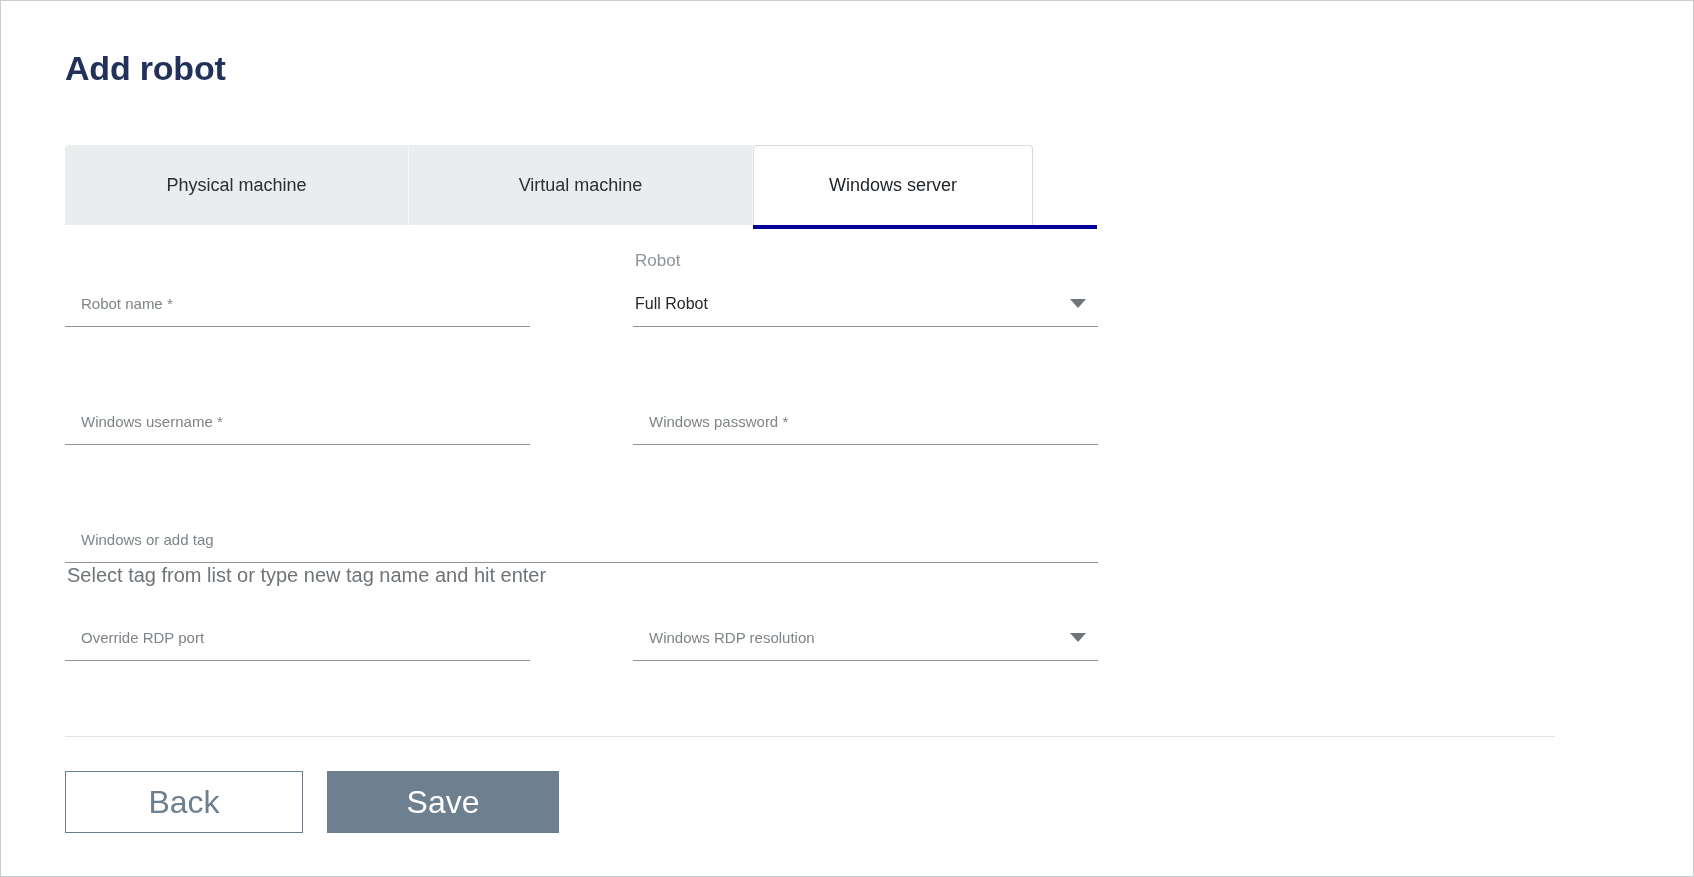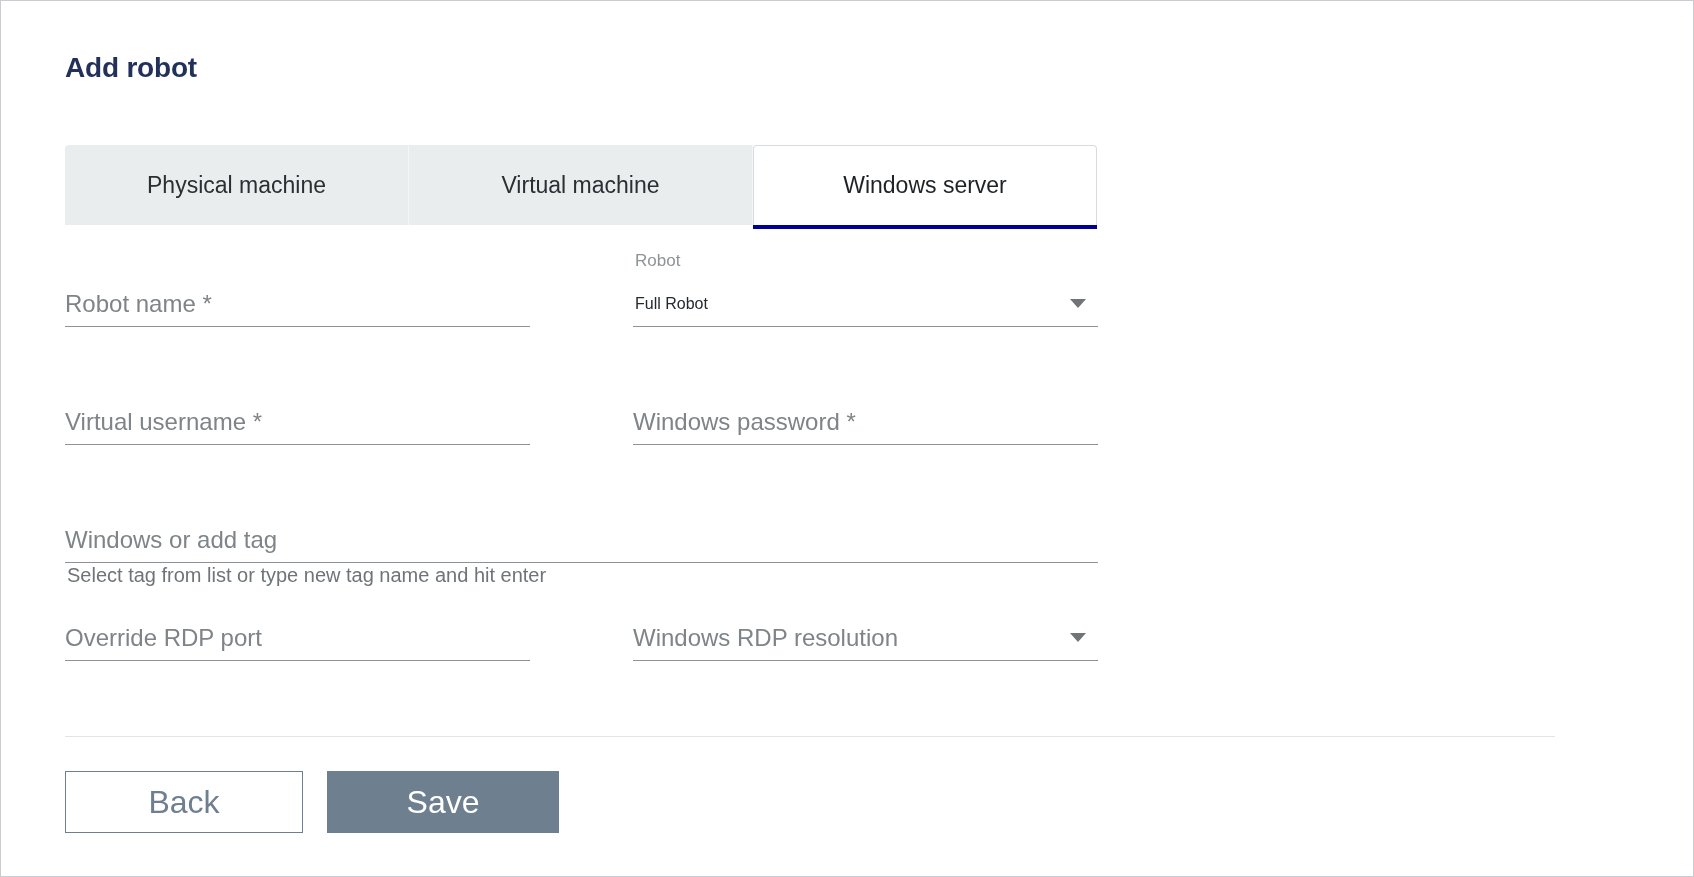--- a/index.html
+++ b/index.html
@@ -34,21 +34,21 @@
     top: 0;
     width: 1566px;
     height: 877px;
   }
 
   
   .page-title {
     position: absolute;
     left: 0;
     top: 47px;
-    font-size: 28px;
+    font-size: 34px;
     font-weight: bold;
     color: #22315a;
     letter-spacing: -0.2px;
     line-height: 40px;
     white-space: nowrap;
   }
 
   
   .tabs {
     position: absolute;
@@ -58,41 +58,41 @@
     width: 1030px;
   }
   .tab {
     position: absolute;
     top: 0;
     height: 80px;
     box-sizing: border-box;
     display: flex;
     align-items: center;
     justify-content: center;
-    font-size: 23px;
+    font-size: 18px;
     color: #2a2f33;
     cursor: pointer;
     background: #e9edee;
     user-select: none;
   }
   .tab-1 {
     left: 0;
     width: 344px;
     border-top-left-radius: 4px;
     border-right: 1px solid #f4f6f7;
   }
   .tab-2 {
     left: 344px;
     width: 344px;
     border-right: 1px solid #f4f6f7;
     text-align: center;
   }
   .tab-3 {
     left: 688px;
-    width: 344px;
+    width: 280px;
   }
   .tab.is-active {
     background: #ffffff;
     border-top: 1px solid #d7dbdf;
     border-left: 1px solid #d7dbdf;
     border-right: 1px solid #d7dbdf;
     border-top-left-radius: 4px;
     border-top-right-radius: 4px;
     color: #1d2226;
   }
@@ -118,23 +118,23 @@
     box-sizing: border-box;
     height: 56px;
     border-bottom: 1px solid #8d9296;
   }
   .field-col-left  { left: 0;   width: 465px; }
   .field-col-right { left: 568px; width: 465px; }
   .field-wide      { left: 0;   width: 1033px; }
 
   .field-placeholder {
     position: absolute;
-    left: 0;
+    left: 16px;
     bottom: 8px;
-    font-size: 24px;
+    font-size: 15px;
     color: #7e8488;
     white-space: nowrap;
     line-height: 28px;
   }
   .field-value {
     position: absolute;
     left: 2px;
     bottom: 8px;
     font-size: 16px;
     color: #24292d;
@@ -245,21 +245,21 @@
         <div class="field-placeholder">Robot name *</div>
       </div>
 
       <div class="field field-col-right row-1">
         <div class="field-label">Robot</div>
         <div class="field-value">Full Robot</div>
         <div class="caret"></div>
       </div>
 
       <div class="field field-col-left row-2">
-        <div class="field-placeholder">Virtual username *</div>
+        <div class="field-placeholder">Windows username *</div>
       </div>
 
       <div class="field field-col-right row-2">
         <div class="field-placeholder">Windows password *</div>
       </div>
 
       <div class="field field-wide row-3">
         <div class="field-placeholder">Windows or add tag</div>
       </div>
       <div class="field-hint" style="top: 314px;">Select tag from list or type new tag name and hit enter</div>

